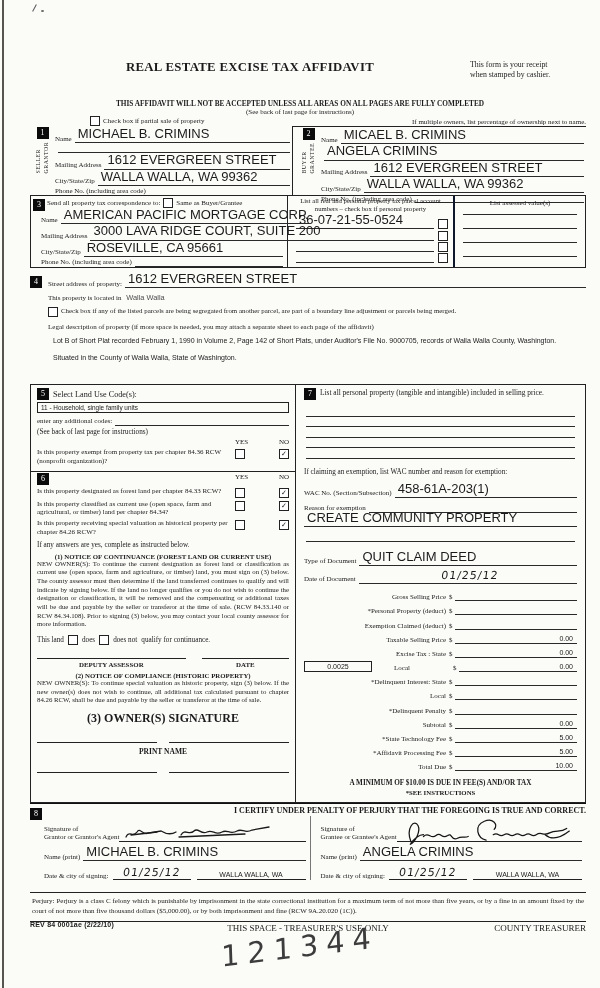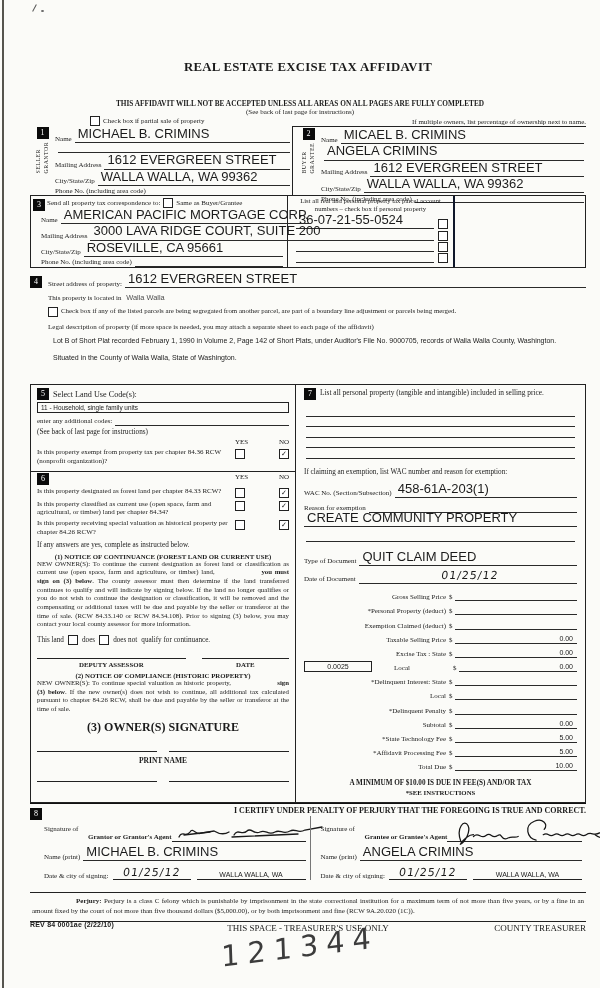--- a/index.html
+++ b/index.html
@@ -1,21 +1,21 @@
 <!DOCTYPE html>
 <html><head>
 <meta charset="utf-8">
 <style>
   html,body{margin:0;padding:0;background:#c6c5c0;}
   #page{position:relative;width:600px;height:988px;background:#fbfbf8;overflow:hidden;
         font-family:"Liberation Serif",serif;color:#1b1b1b;}
   .abs{position:absolute;}
   .typed{font-family:"Liberation Sans",sans-serif;}
   .hand{font-family:"DejaVu Sans",sans-serif;display:inline-block;transform:skewX(-8deg);letter-spacing:1px;}
-  .b{font-weight:bold;margin-left:44px;}
+  .b{font-weight:normal;}
   .edgeL{position:absolute;left:2px;top:0;width:2px;height:100%;background:#56554f;}
   .mark1{position:absolute;left:34px;top:4px;width:1px;height:8px;background:#555;transform:rotate(28deg);}
   .mark2{position:absolute;left:41px;top:10px;width:3px;height:2px;background:#666;border-radius:50%;}
 
   .badge{width:12px;height:12px;background:#0b0b0b;color:#fff;font-size:8px;line-height:12px;text-align:center;flex:0 0 auto;}
   .cb{display:inline-block;width:8px;height:8px;border:1px solid #222;background:#fff;vertical-align:-1px;flex:0 0 auto;}
   .cb .ck{display:block;font-family:"DejaVu Sans",sans-serif;font-size:7px;line-height:8px;text-align:center;}
 
   .frow{display:flex;align-items:flex-end;text-align:center;}
   .flbl{font-size:7px;white-space:nowrap;line-height:1.1;}
@@ -146,20 +146,24 @@
 
 <div id="page">
   <div class="edgeL"></div>
   <div class="mark1"></div>
   <div class="mark2"></div>
 
   <div class="abs" id="header-top">
     <div class="title-col">
       <div class="title">REAL ESTATE EXCISE TAX AFFIDAVIT</div>
     </div>
+    <div class="receipt-col">
+      <div>This form is your receipt</div>
+      <div>when stamped by cashier.</div>
+    </div>
   </div>
   <div class="abs" id="warning">THIS AFFIDAVIT WILL NOT BE ACCEPTED UNLESS ALL AREAS ON ALL PAGES ARE FULLY COMPLETED</div>
   <div class="abs" id="seeback">(See back of last page for instructions)</div>
   <div class="abs" id="partialrow">
     <span style="margin-left:60px;display:flex;gap:3px;align-items:center;">
       <span class="cb"></span>
       <span>Check box if partial sale of property</span>
     </span>
     <span style="margin-left:auto;">If multiple owners, list percentage of ownership next to name.</span>
   </div>
@@ -286,20 +290,29 @@
         <span class="fline"></span>
         <span class="cb"></span>
       </div>
       <div class="prow">
         <span class="fline"></span>
         <span class="cb"></span>
       </div>
       <div class="prow">
         <span class="fline"></span>
         <span class="cb"></span>
+      </div>
+    </div>
+    <div class="s3c3">
+      <div class="s3c3head">List assessed value(s)</div>
+      <div class="s3c3-lines">
+        <div class="aline"></div>
+        <div class="aline"></div>
+        <div class="aline"></div>
+        <div class="aline"></div>
       </div>
     </div>
   </div>
 
   <div class="abs" id="sec4">
     <div class="s4r1">
       <span class="badge">4</span>
       <span class="flbl">Street address of property:</span>
       <span class="fline">
           <span class="fval typed">1612 EVERGREEN STREET</span>

